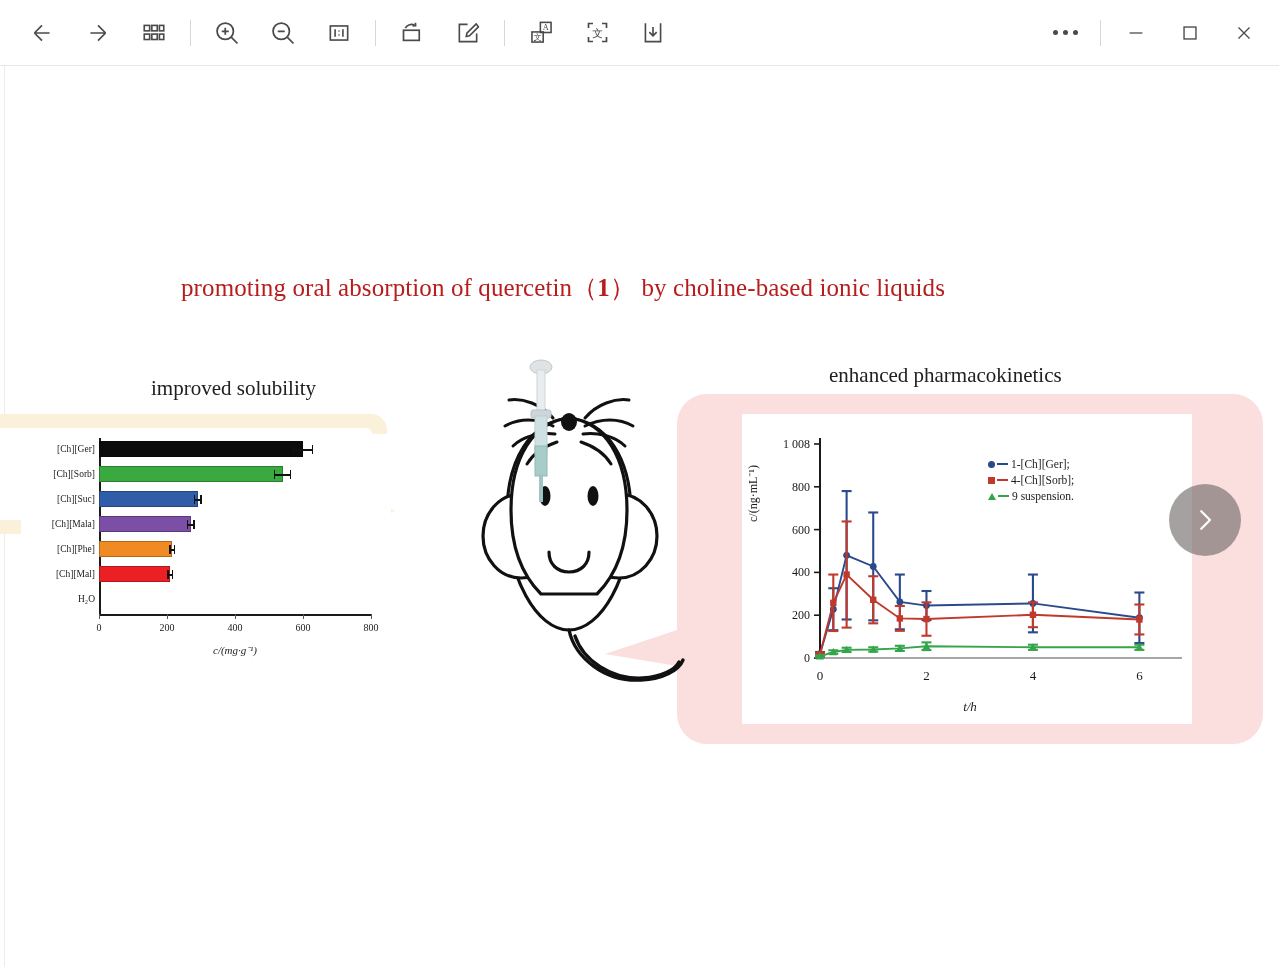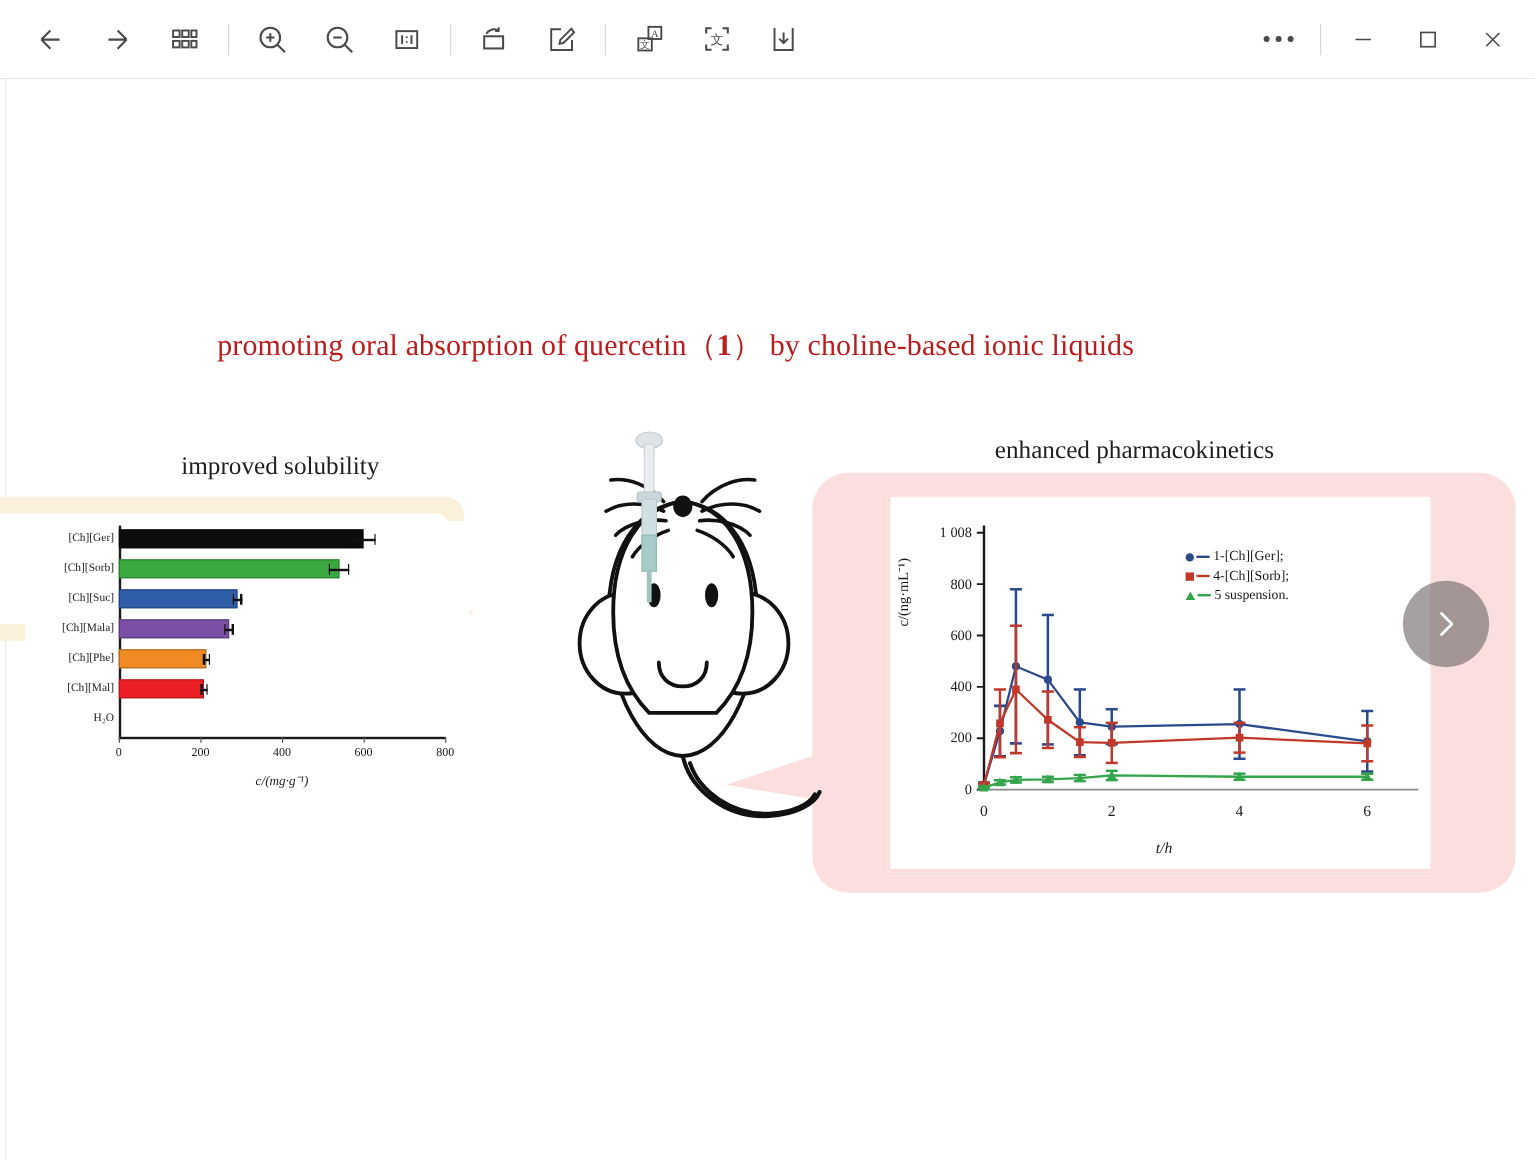--- a/index.html
+++ b/index.html
@@ -562,21 +562,21 @@
                 <span>1-[Ch][Ger];</span>
               </div>
               <div class="lg-row">
                 <span class="lg-mark sq" style="background: rgb(192, 57, 43);"></span>
                 <span class="lg-dash" style="background: rgb(192, 57, 43);"></span>
                 <span>4-[Ch][Sorb];</span>
               </div>
               <div class="lg-row">
                 <span class="lg-mark tr" style="border-bottom-color: rgb(53, 165, 75);"></span>
                 <span class="lg-dash" style="background: rgb(53, 165, 75);"></span>
-                <span>5 suspension.</span>
+                <span>9 suspension.</span>
               </div>
             </div>
       </div>
     </div>
 
     <svg id="mouse-art" viewBox="0 0 230 350" fill="none">
       <g stroke="#111" stroke-width="3.2" stroke-linecap="round" fill="#fff">
 
         <path d="M112 62c-38 4-62 40-62 96 0 64 30 116 62 116s62-52 62-116c0-56-24-92-62-96z"></path>
 

